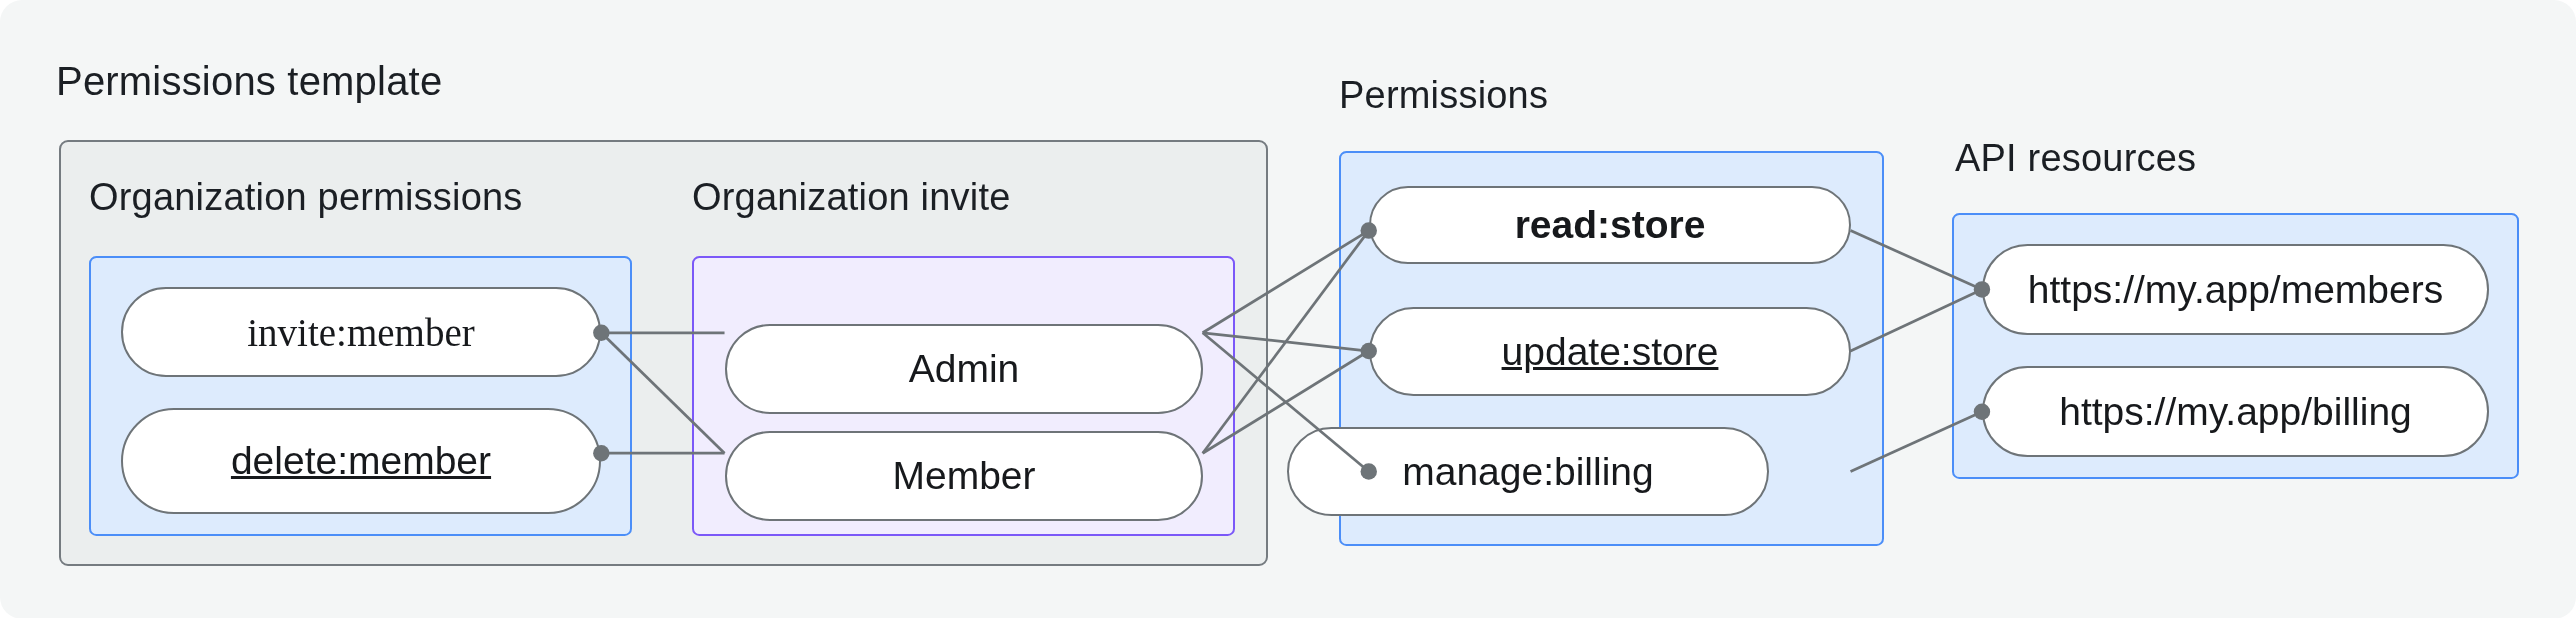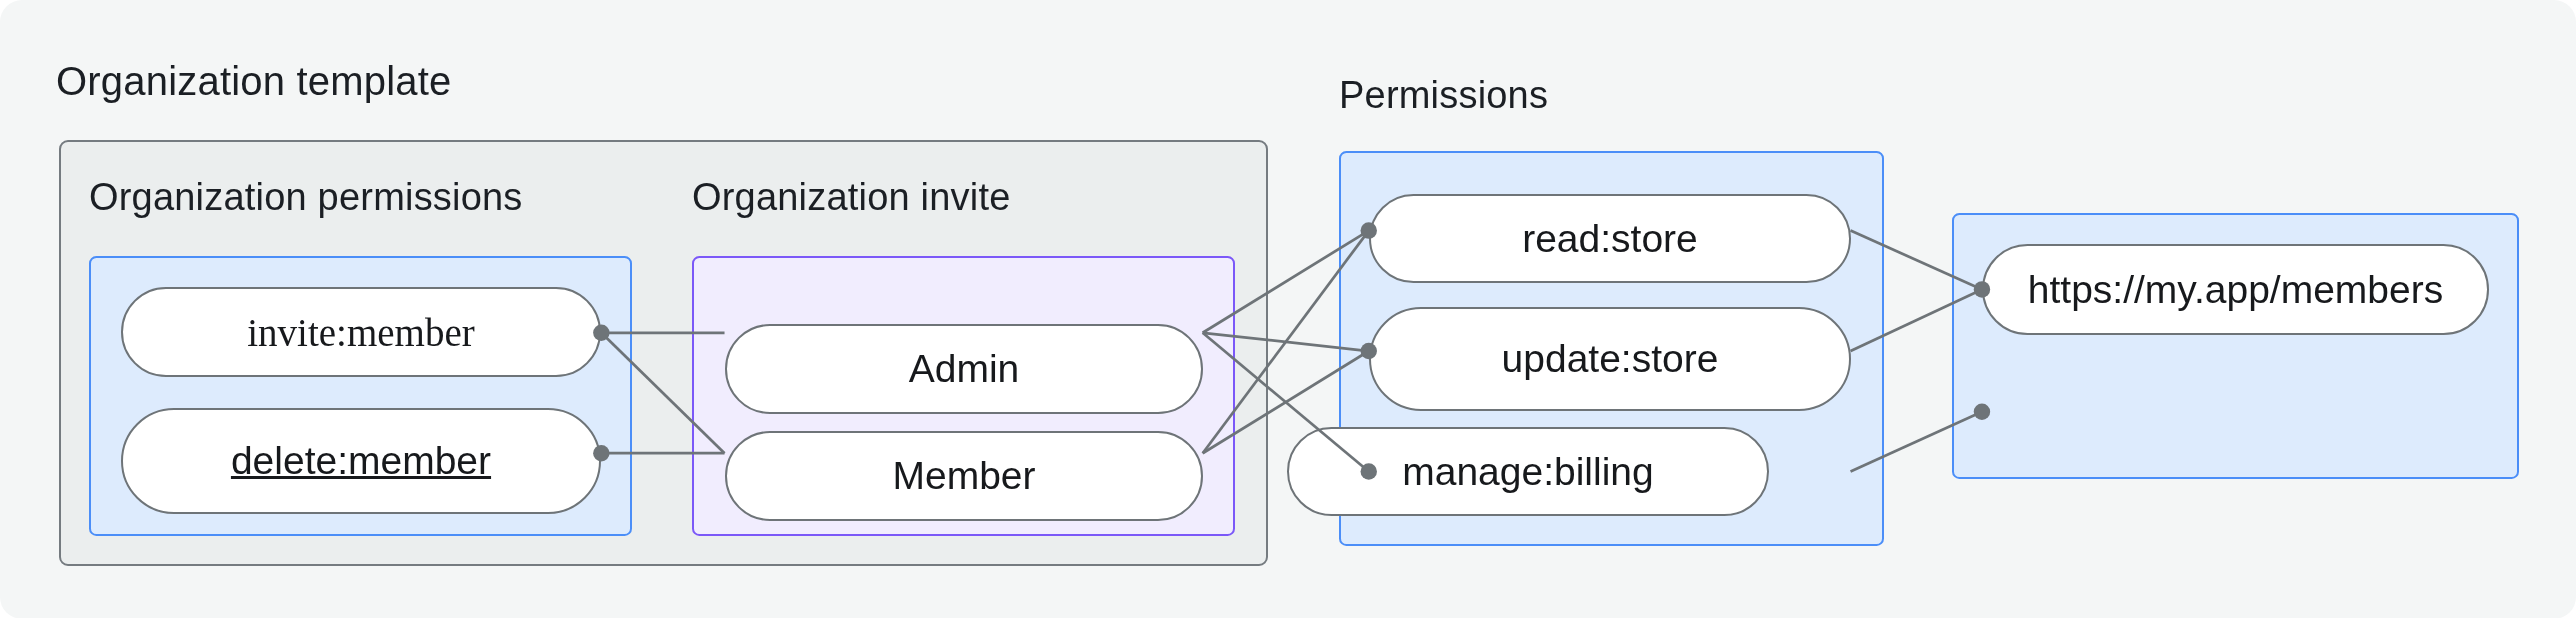--- a/index.html
+++ b/index.html
@@ -42,54 +42,56 @@
   .pill{
     position:absolute;box-sizing:border-box;
     background:#ffffff;border:2.7px solid #6e7478;border-radius:912px;
     display:flex;align-items:center;justify-content:center;
     font-size:39px;color:#17191c;white-space:nowrap;
   }
   .pill-invite{left:121px;top:287px;width:480px;height:90px;font-family:Liberation Serif, serif;}
   .pill-delete{left:121px;top:408px;width:480px;height:106px;text-decoration:underline;}
   .pill-admin{left:725px;top:287px;width:478px;height:90px;margin-top:37px;}
   .pill-member{left:725px;top:408px;width:478px;height:90px;margin-top:23px;}
-  .pill-read{left:1369px;top:194px;width:482px;height:89px;}
-  .pill-update{left:1369px;top:307px;width:482px;height:104px;}
+  .pill-read{left:1369px;top:186px;width:482px;height:78px;font-weight:bold;}
+  .pill-update{left:1369px;top:307px;width:482px;height:89px;text-decoration:underline;}
   .pill-manage{left:1287px;top:427px;width:482px;height:89px;}
   .pill-members{left:1982px;top:244px;width:507px;height:91px;}
   .pill-billing{left:1982px;top:366px;width:507px;height:91px;}
   #edge-svg{
     position:absolute;left:0;top:0;width:2576px;height:619px;
     pointer-events:none;
   }
 </style>
 </head>
 <body>
 
 <div id="canvas">
 
   <div class="box gray"></div>
   <div class="box blue box-org-permissions"></div>
   <div class="box purple box-org-roles"></div>
   <div class="box blue box-permissions"></div>
   <div class="box blue box-api-resources"></div>
 
-  <div class="label title">Organization template</div>
+  <div class="label title">Permissions template</div>
   <div class="label inner lbl-org-permissions">Organization permissions</div>
   <div class="label inner lbl-org-roles">Organization invite</div>
   <div class="label inner lbl-permissions">Permissions</div>
+  <div class="label inner lbl-api-resources">API resources</div>
 
   <div class="pill pill-invite">invite:member</div>
   <div class="pill pill-delete">delete:member</div>
   <div class="pill pill-admin">Admin</div>
   <div class="pill pill-member">Member</div>
   <div class="pill pill-read">read:store</div>
   <div class="pill pill-update">update:store</div>
   <div class="pill pill-manage">manage:billing</div>
   <div class="pill pill-members">https://my.app/members</div>
+  <div class="pill pill-billing">https://my.app/billing</div>
 
   <svg id="edge-svg" viewBox="0 0 2823 678" xmlns="http://www.w3.org/2000/svg">
       <line x1="659" y1="364.5" x2="794" y2="364.5" stroke="#6e7478" stroke-width="3"></line>
       <line x1="659" y1="364.5" x2="794" y2="496.5" stroke="#6e7478" stroke-width="3"></line>
       <line x1="659" y1="496.5" x2="794" y2="496.5" stroke="#6e7478" stroke-width="3"></line>
       <line x1="1318" y1="364.5" x2="1500" y2="252.5" stroke="#6e7478" stroke-width="3"></line>
       <line x1="1318" y1="364.5" x2="1500" y2="384.5" stroke="#6e7478" stroke-width="3"></line>
       <line x1="1318" y1="364.5" x2="1500" y2="516.5" stroke="#6e7478" stroke-width="3"></line>
       <line x1="1318" y1="496.5" x2="1500" y2="252.5" stroke="#6e7478" stroke-width="3"></line>
       <line x1="1318" y1="496.5" x2="1500" y2="384.5" stroke="#6e7478" stroke-width="3"></line>

